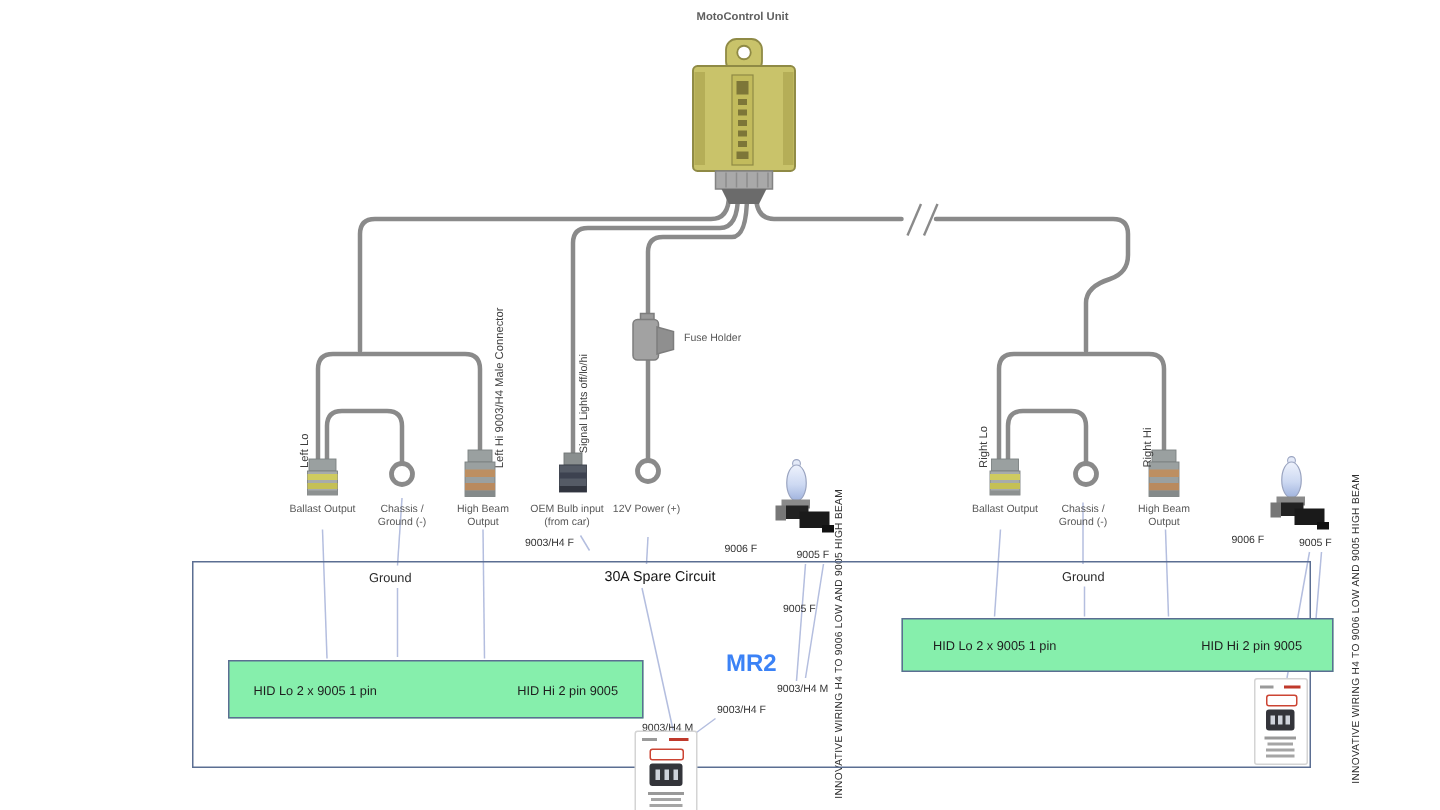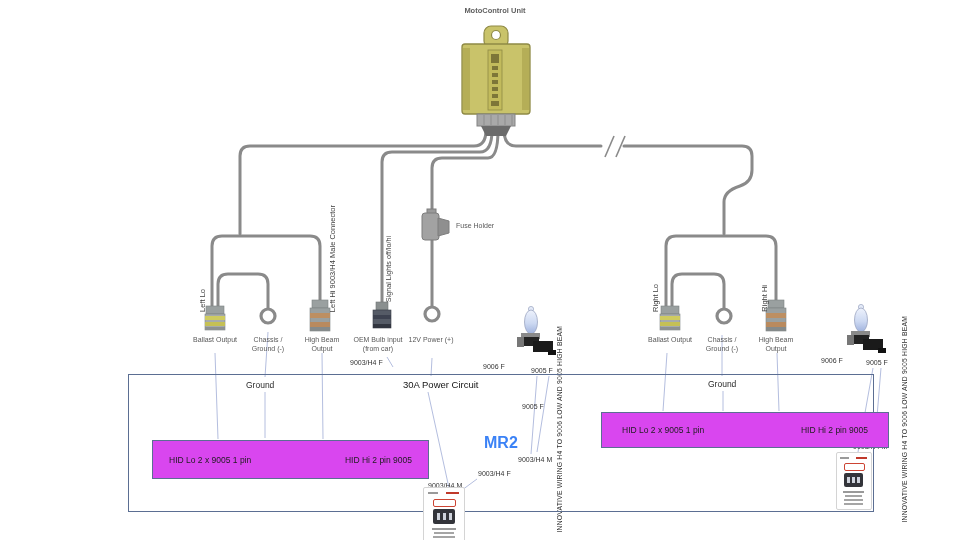--- a/index.html
+++ b/index.html
@@ -19,21 +19,21 @@
 
   .vlabel {
     writing-mode:vertical-rl; transform:rotate(180deg);
     font-size:7.5px; color:#3c3c3c; white-space:nowrap;
   }
   .vlabel.small { font-size:7.2px; }
   .vlabel.wm { font-size:6.8px; color:#2f2f2f; letter-spacing:0.2px; }
 
   .bigrect { border:1.5px solid #5b6e92; background:transparent; }
   .hidbox {
-    background:#d946ef; border:1.2px solid #5b6e92;
+    background:#86efac; border:1.2px solid #5b6e92;
     display:flex; align-items:center; justify-content:space-between;
     font-size:8.5px; color:#1e1e1e;
   }
   .hidbox span { white-space:nowrap; }
 
   .ground-label { font-size:8.5px; color:#2a2a2a; }
   .spare-label  { font-size:9.5px; color:#141414; }
   .model-label  { font-size:16px; font-weight:bold; color:#3b82f6; }
   .fuse-label   { font-size:7px; color:#585858; }
 
@@ -217,21 +217,21 @@
   <div class="abs type-label" style="left:428px; top:482px;">9003/H4 M</div>
 
   <div class="abs type-label" style="left:821px; top:357px;">9006 F</div>
   <div class="abs type-label" style="left:866px; top:359px;">9005 F</div>
   <div class="abs type-label" style="left:853px; top:443px;">9003/H4 M</div>
 
   <div class="abs bigrect" style="left:128px; top:374px; width:744px; height:136px;"></div>
 
   <div class="abs ground-label" style="left:246px; top:380px;">Ground</div>
   <div class="abs ground-label" style="left:708px; top:379px;">Ground</div>
-  <div class="abs spare-label" style="left:403px; top:379px;">30A Power Circuit</div>
+  <div class="abs spare-label" style="left:403px; top:379px;">30A Spare Circuit</div>
   <div class="abs model-label" style="left:484px; top:434px;">MR2</div>
 
   <div class="abs hidbox" style="left:152px; top:440px; width:243px; height:37px; padding:0 16px;">
     <span>HID Lo 2 x 9005 1 pin</span>
     <span>HID Hi 2 pin 9005</span>
   </div>
   <div class="abs hidbox" style="left:601px; top:412px; width:246px; height:34px; padding:0 20px;">
     <span>HID Lo 2 x 9005 1 pin</span>
     <span>HID Hi 2 pin 9005</span>
   </div>

